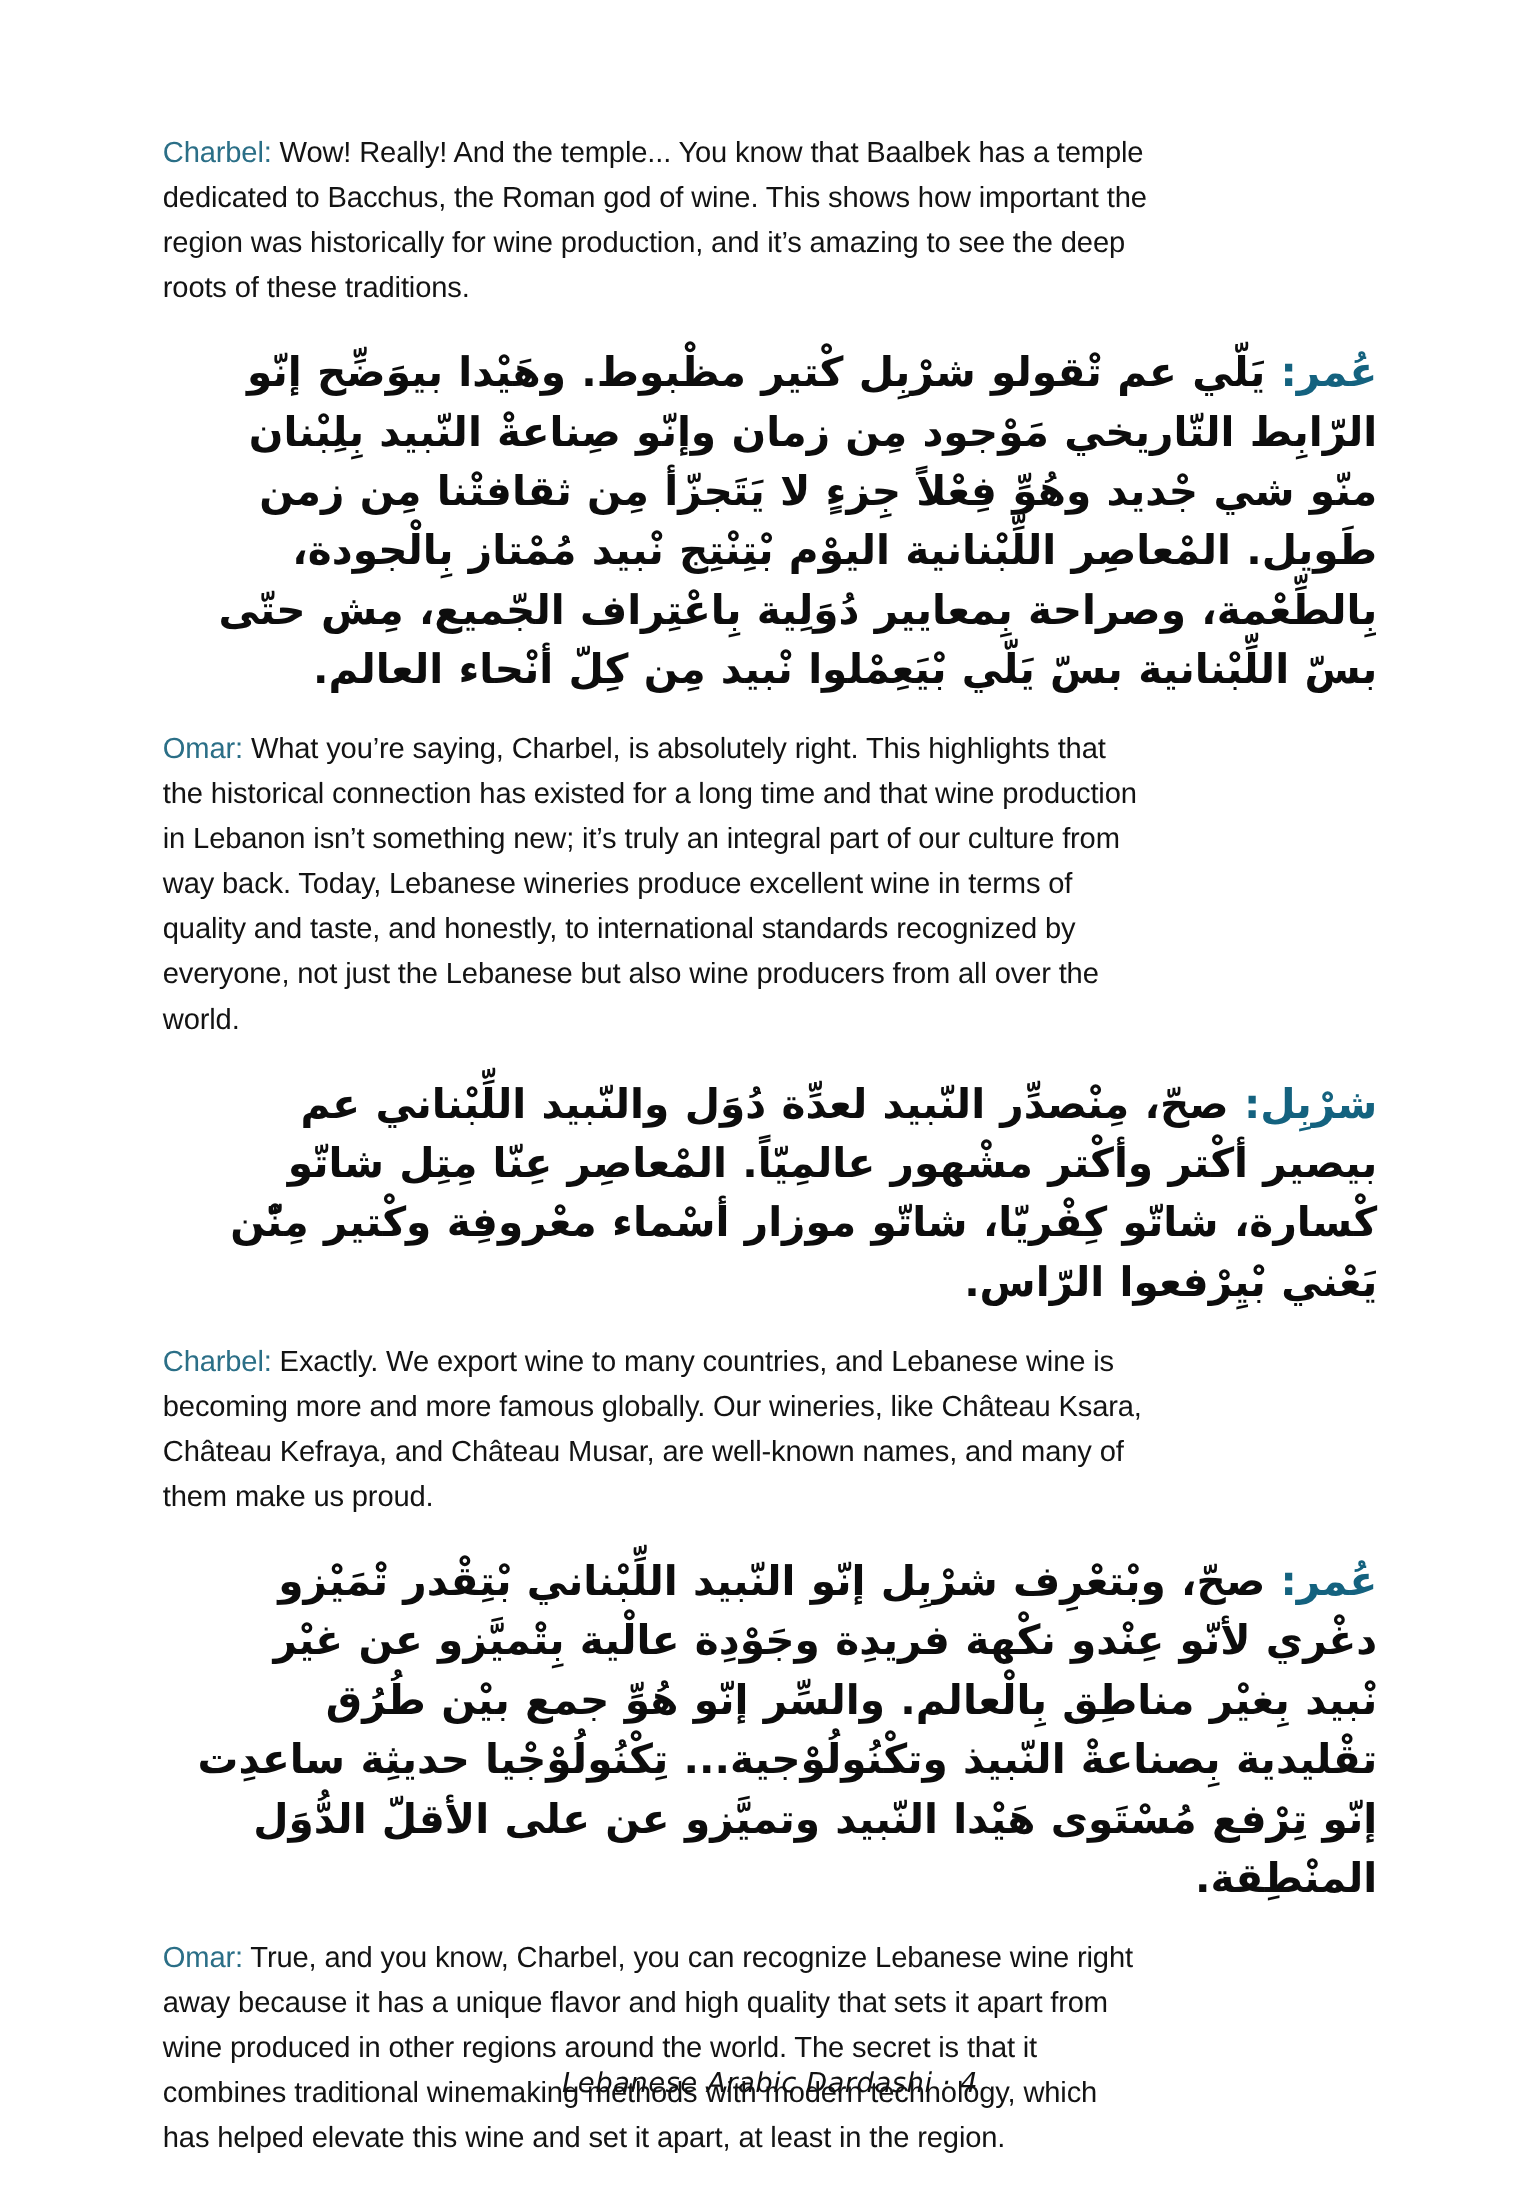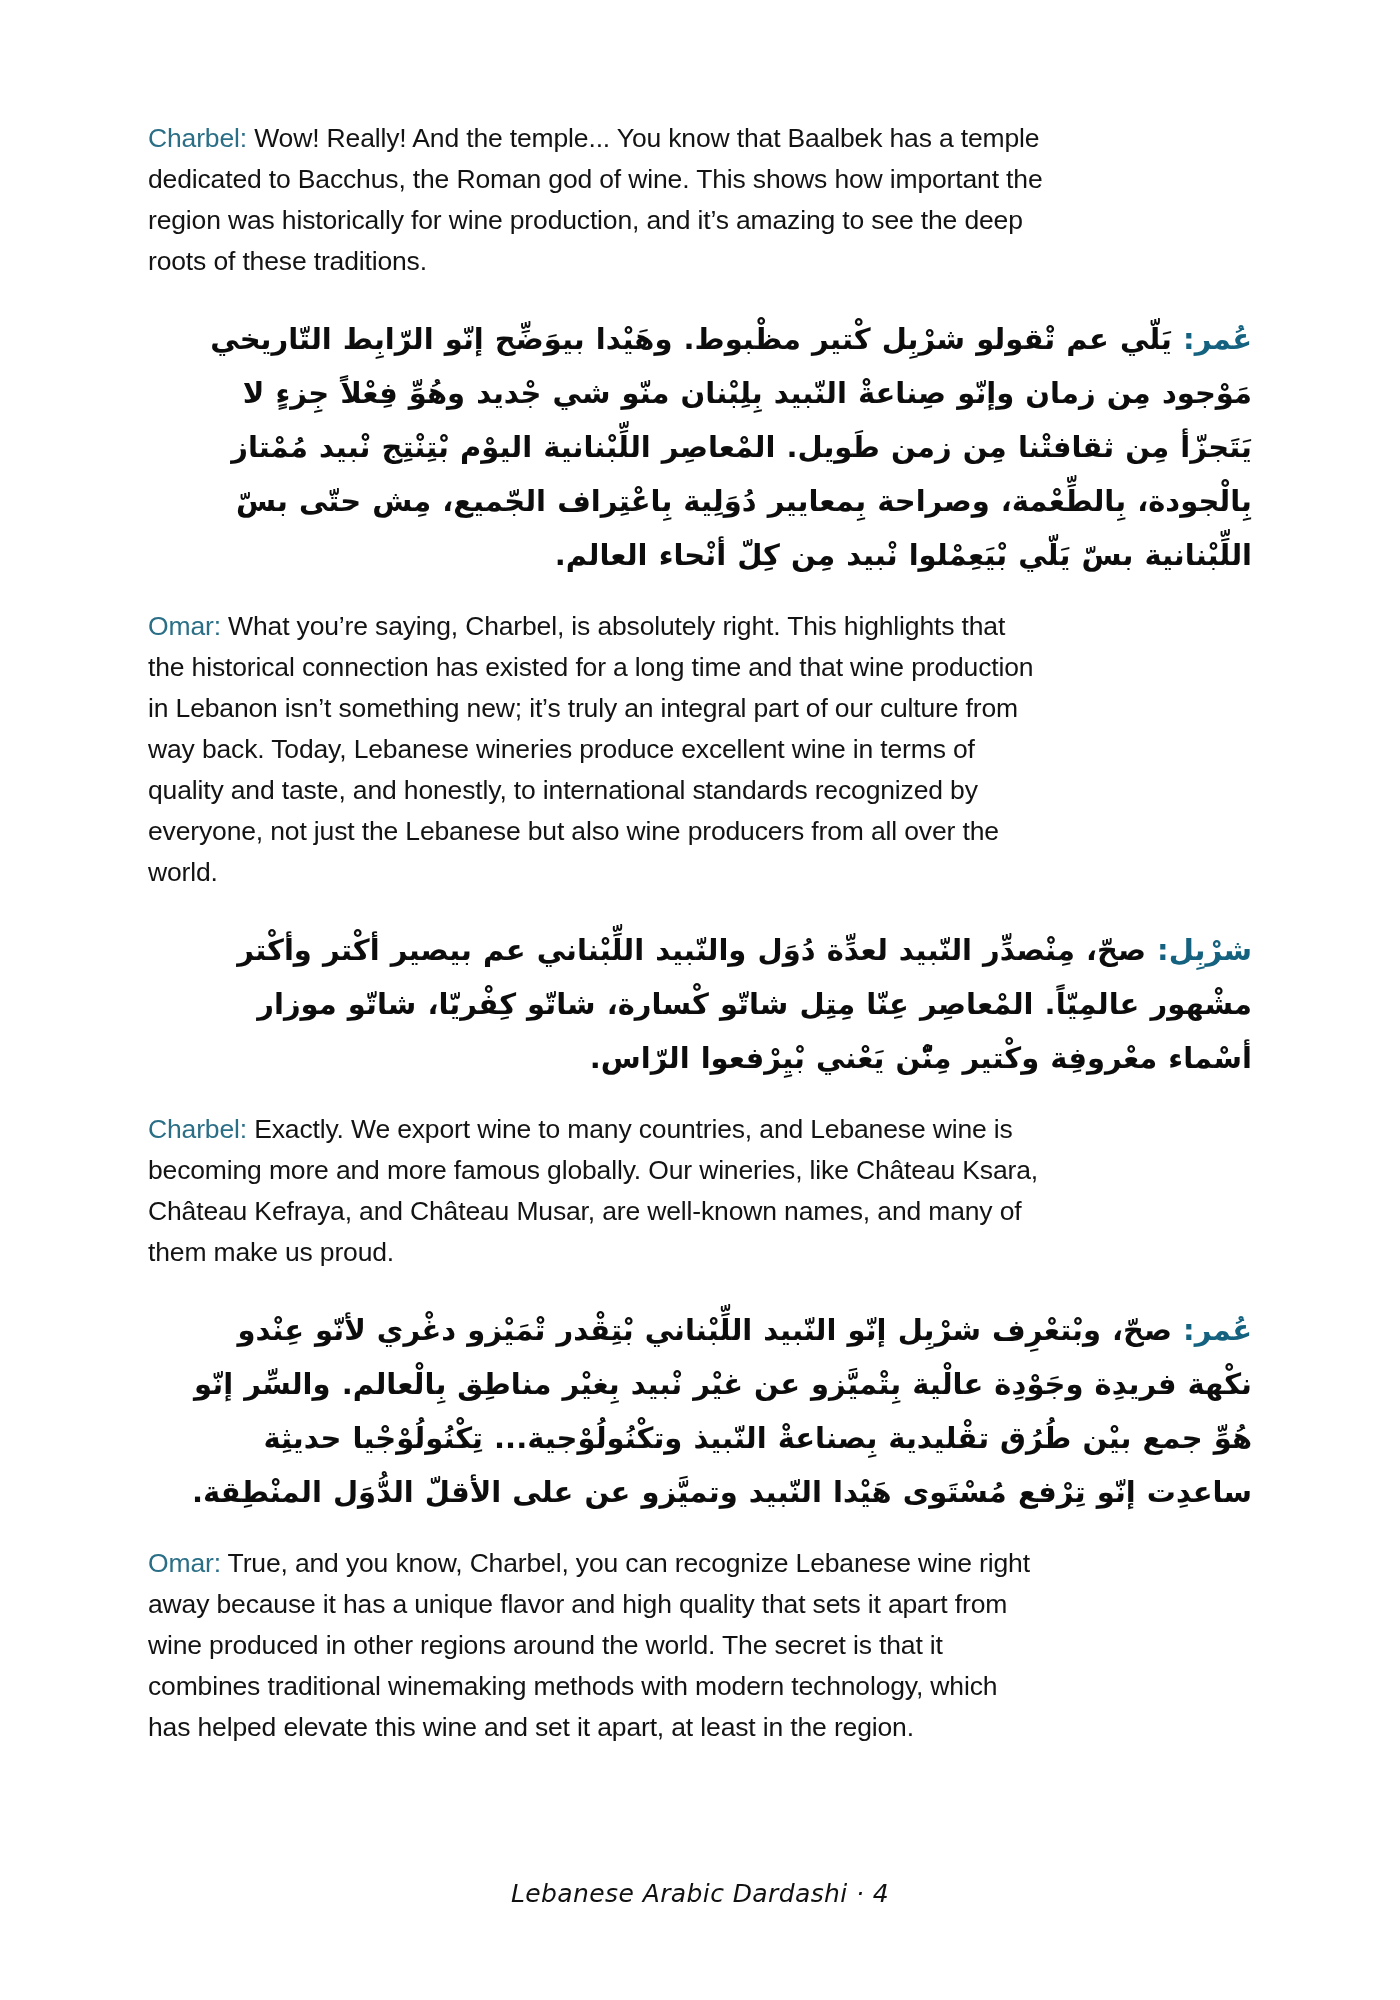--- a/index.html
+++ b/index.html
@@ -35,21 +35,21 @@
   }
   .speaker-en {
     color: #2b6f87;
     font-weight: 400;
   }
   
   .ar-para {
     direction: rtl;
     text-align: right;
     font-family: "DejaVu Sans", "Liberation Sans", sans-serif;
-    font-size: 29px;
+    font-size: 37px;
     line-height: 54px;
     font-weight: 700;
     color: #0d0d0d;
     margin: 0 0 24px 0;
     padding-right: 0px;
     padding-left: 28px;
     word-spacing: 1px;
   }
   .ar-para .speaker-ar {
     color: #14627f;

